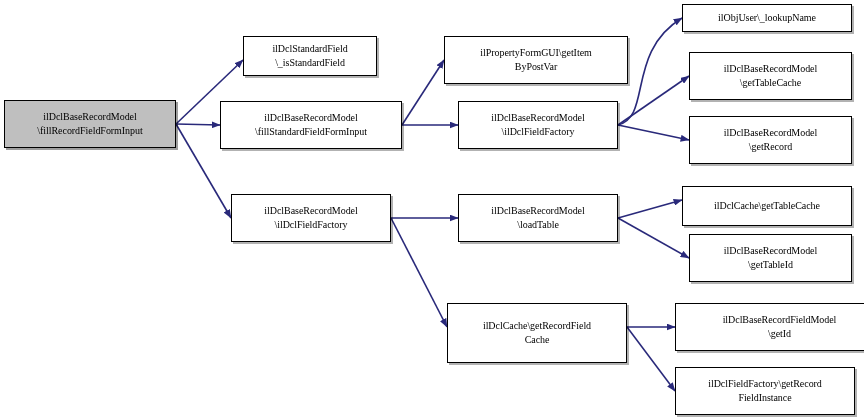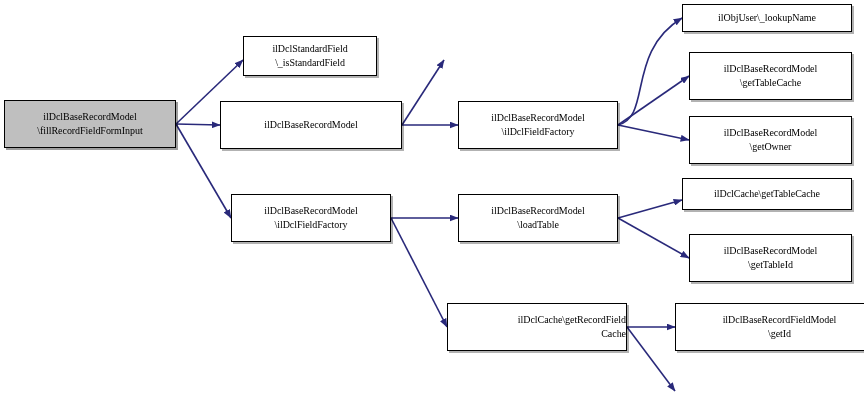--- a/index.html
+++ b/index.html
@@ -72,24 +72,26 @@
       <path d="M618,125 L689,140" stroke="#29297a" stroke-width="1.6" fill="none" marker-end="url(#arrowhead)"></path>
       <path d="M391,218 L458,218" stroke="#29297a" stroke-width="1.6" fill="none" marker-end="url(#arrowhead)"></path>
       <path d="M391,218 L447,327" stroke="#29297a" stroke-width="1.6" fill="none" marker-end="url(#arrowhead)"></path>
       <path d="M618,218 L682,200" stroke="#29297a" stroke-width="1.6" fill="none" marker-end="url(#arrowhead)"></path>
       <path d="M618,218 L689,258" stroke="#29297a" stroke-width="1.6" fill="none" marker-end="url(#arrowhead)"></path>
       <path d="M627,327 L675,327" stroke="#29297a" stroke-width="1.6" fill="none" marker-end="url(#arrowhead)"></path>
       <path d="M627,327 L675,391" stroke="#29297a" stroke-width="1.6" fill="none" marker-end="url(#arrowhead)"></path>
     </svg>
 <div class="node root" style="left: 4px; top: 100px; width: 172px; height: 48px;"><span class="line">ilDclBaseRecordModel</span><span class="line">\fillRecordFieldFormInput</span></div>
     <div class="node shadow" style="left: 243px; top: 36px; width: 134px; height: 40px;"><span class="line">ilDclStandardField</span><span class="line">\_isStandardField</span></div>
-    <div class="node shadow" style="left: 220px; top: 101px; width: 182px; height: 48px;"><span class="line">ilDclBaseRecordModel</span></div>
+    <div class="node shadow" style="left: 220px; top: 101px; width: 182px; height: 48px;"><span class="line">ilDclBaseRecordModel</span><span class="line">\fillStandardFieldFormInput</span></div>
+    <div class="node shadow" style="left: 444px; top: 36px; width: 184px; height: 48px;"><span class="line">ilPropertyFormGUI\getItem</span><span class="line">ByPostVar</span></div>
     <div class="node shadow" style="left: 458px; top: 101px; width: 160px; height: 48px;"><span class="line">ilDclBaseRecordModel</span><span class="line">\ilDclFieldFactory</span></div>
     <div class="node shadow" style="left: 682px; top: 4px; width: 170px; height: 28px;"><span class="line">ilObjUser\_lookupName</span></div>
     <div class="node shadow" style="left: 689px; top: 52px; width: 163px; height: 48px;"><span class="line">ilDclBaseRecordModel</span><span class="line">\getTableCache</span></div>
-    <div class="node shadow" style="left: 689px; top: 116px; width: 163px; height: 48px;"><span class="line">ilDclBaseRecordModel</span><span class="line">\getOwner</span></div>
+    <div class="node shadow" style="left: 689px; top: 116px; width: 163px; height: 48px;"><span class="line">ilDclBaseRecordModel</span><span class="line">\getRecord</span></div>
     <div class="node shadow" style="left: 231px; top: 194px; width: 160px; height: 48px;"><span class="line">ilDclBaseRecordModel</span><span class="line">\ilDclFieldFactory</span></div>
     <div class="node shadow" style="left: 458px; top: 194px; width: 160px; height: 48px;"><span class="line">ilDclBaseRecordModel</span><span class="line">\loadTable</span></div>
-    <div class="node shadow" style="left: 682px; top: 178px; width: 170px; height: 32px;"><span class="line">ilDclCache\getTableCache</span></div>
+    <div class="node shadow" style="left: 682px; top: 186px; width: 170px; height: 40px;"><span class="line">ilDclCache\getTableCache</span></div>
     <div class="node shadow" style="left: 689px; top: 234px; width: 163px; height: 48px;"><span class="line">ilDclBaseRecordModel</span><span class="line">\getTableId</span></div>
-    <div class="node shadow" style="left: 447px; top: 303px; width: 180px; height: 48px; align-items: flex-end;"><span class="line">ilDclCache\getRecordField</span><span class="line">Cache</span></div>
+    <div class="node shadow" style="left: 447px; top: 303px; width: 180px; height: 60px;"><span class="line">ilDclCache\getRecordField</span><span class="line">Cache</span></div>
     <div class="node shadow" style="left: 675px; top: 303px; width: 209px; height: 48px;"><span class="line">ilDclBaseRecordFieldModel</span><span class="line">\getId</span></div>
+    <div class="node shadow" style="left: 675px; top: 367px; width: 180px; height: 48px;"><span class="line">ilDclFieldFactory\getRecord</span><span class="line">FieldInstance</span></div>
   </div>
 
 </body></html>

